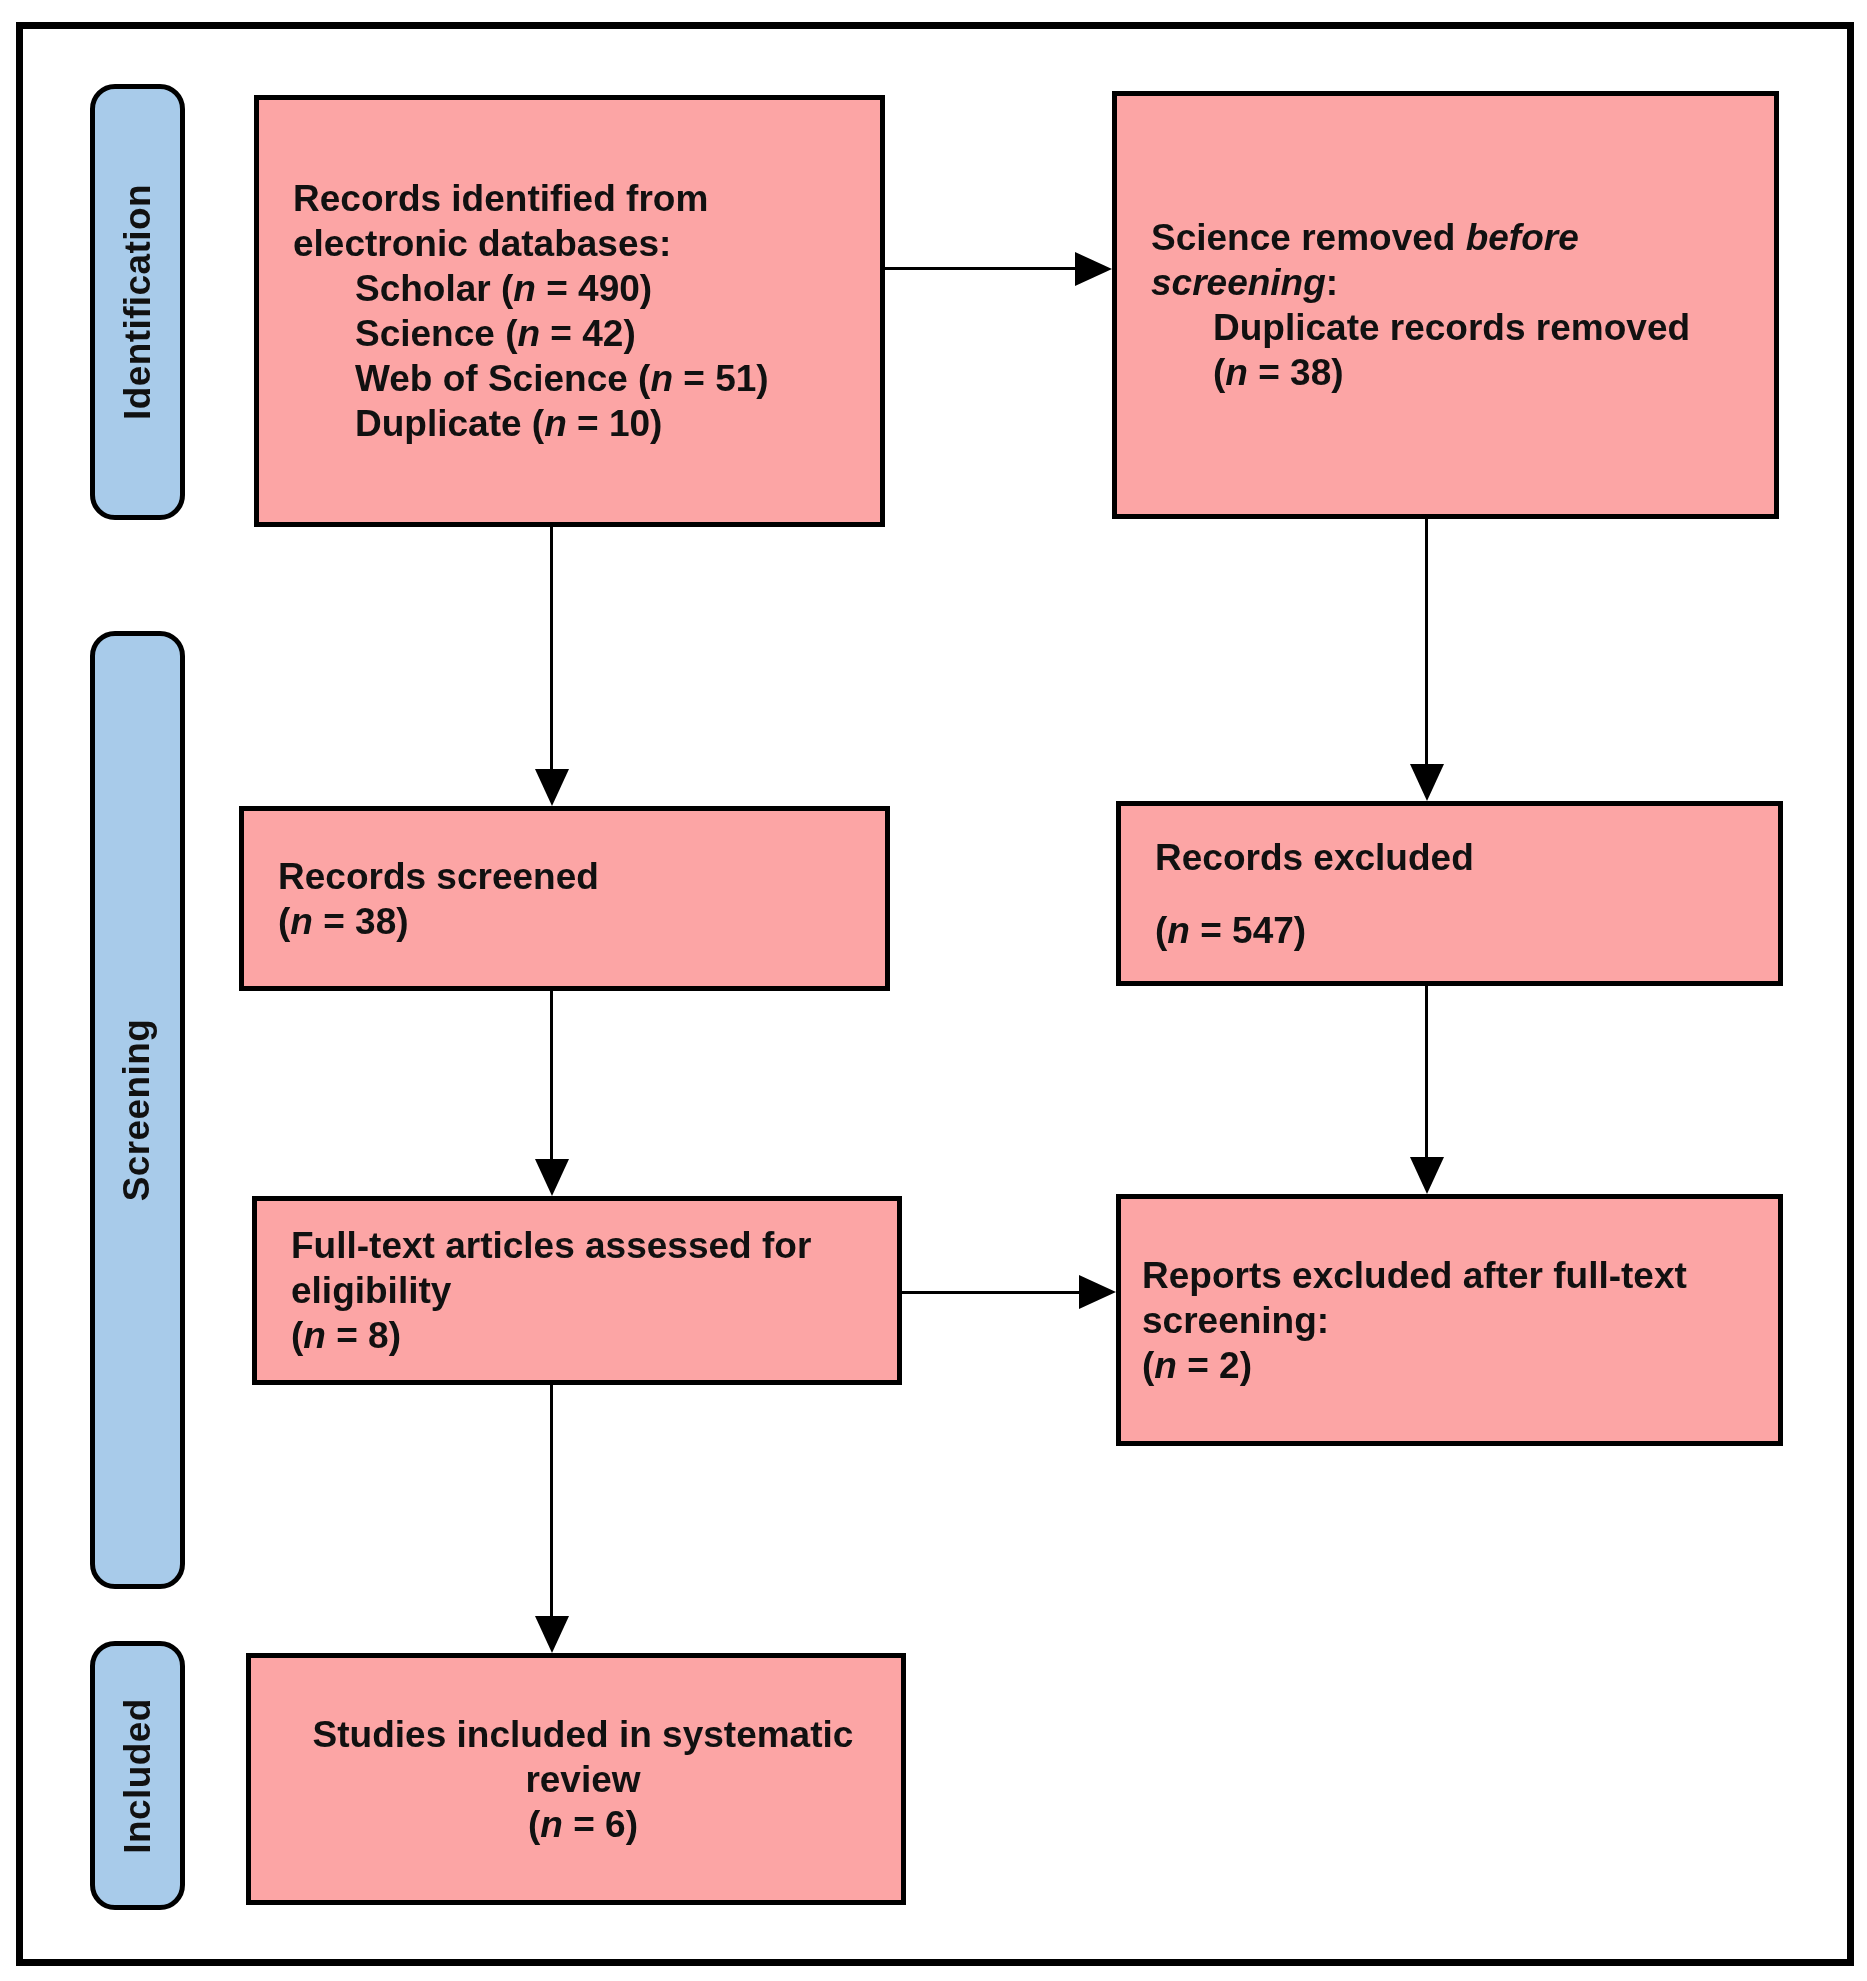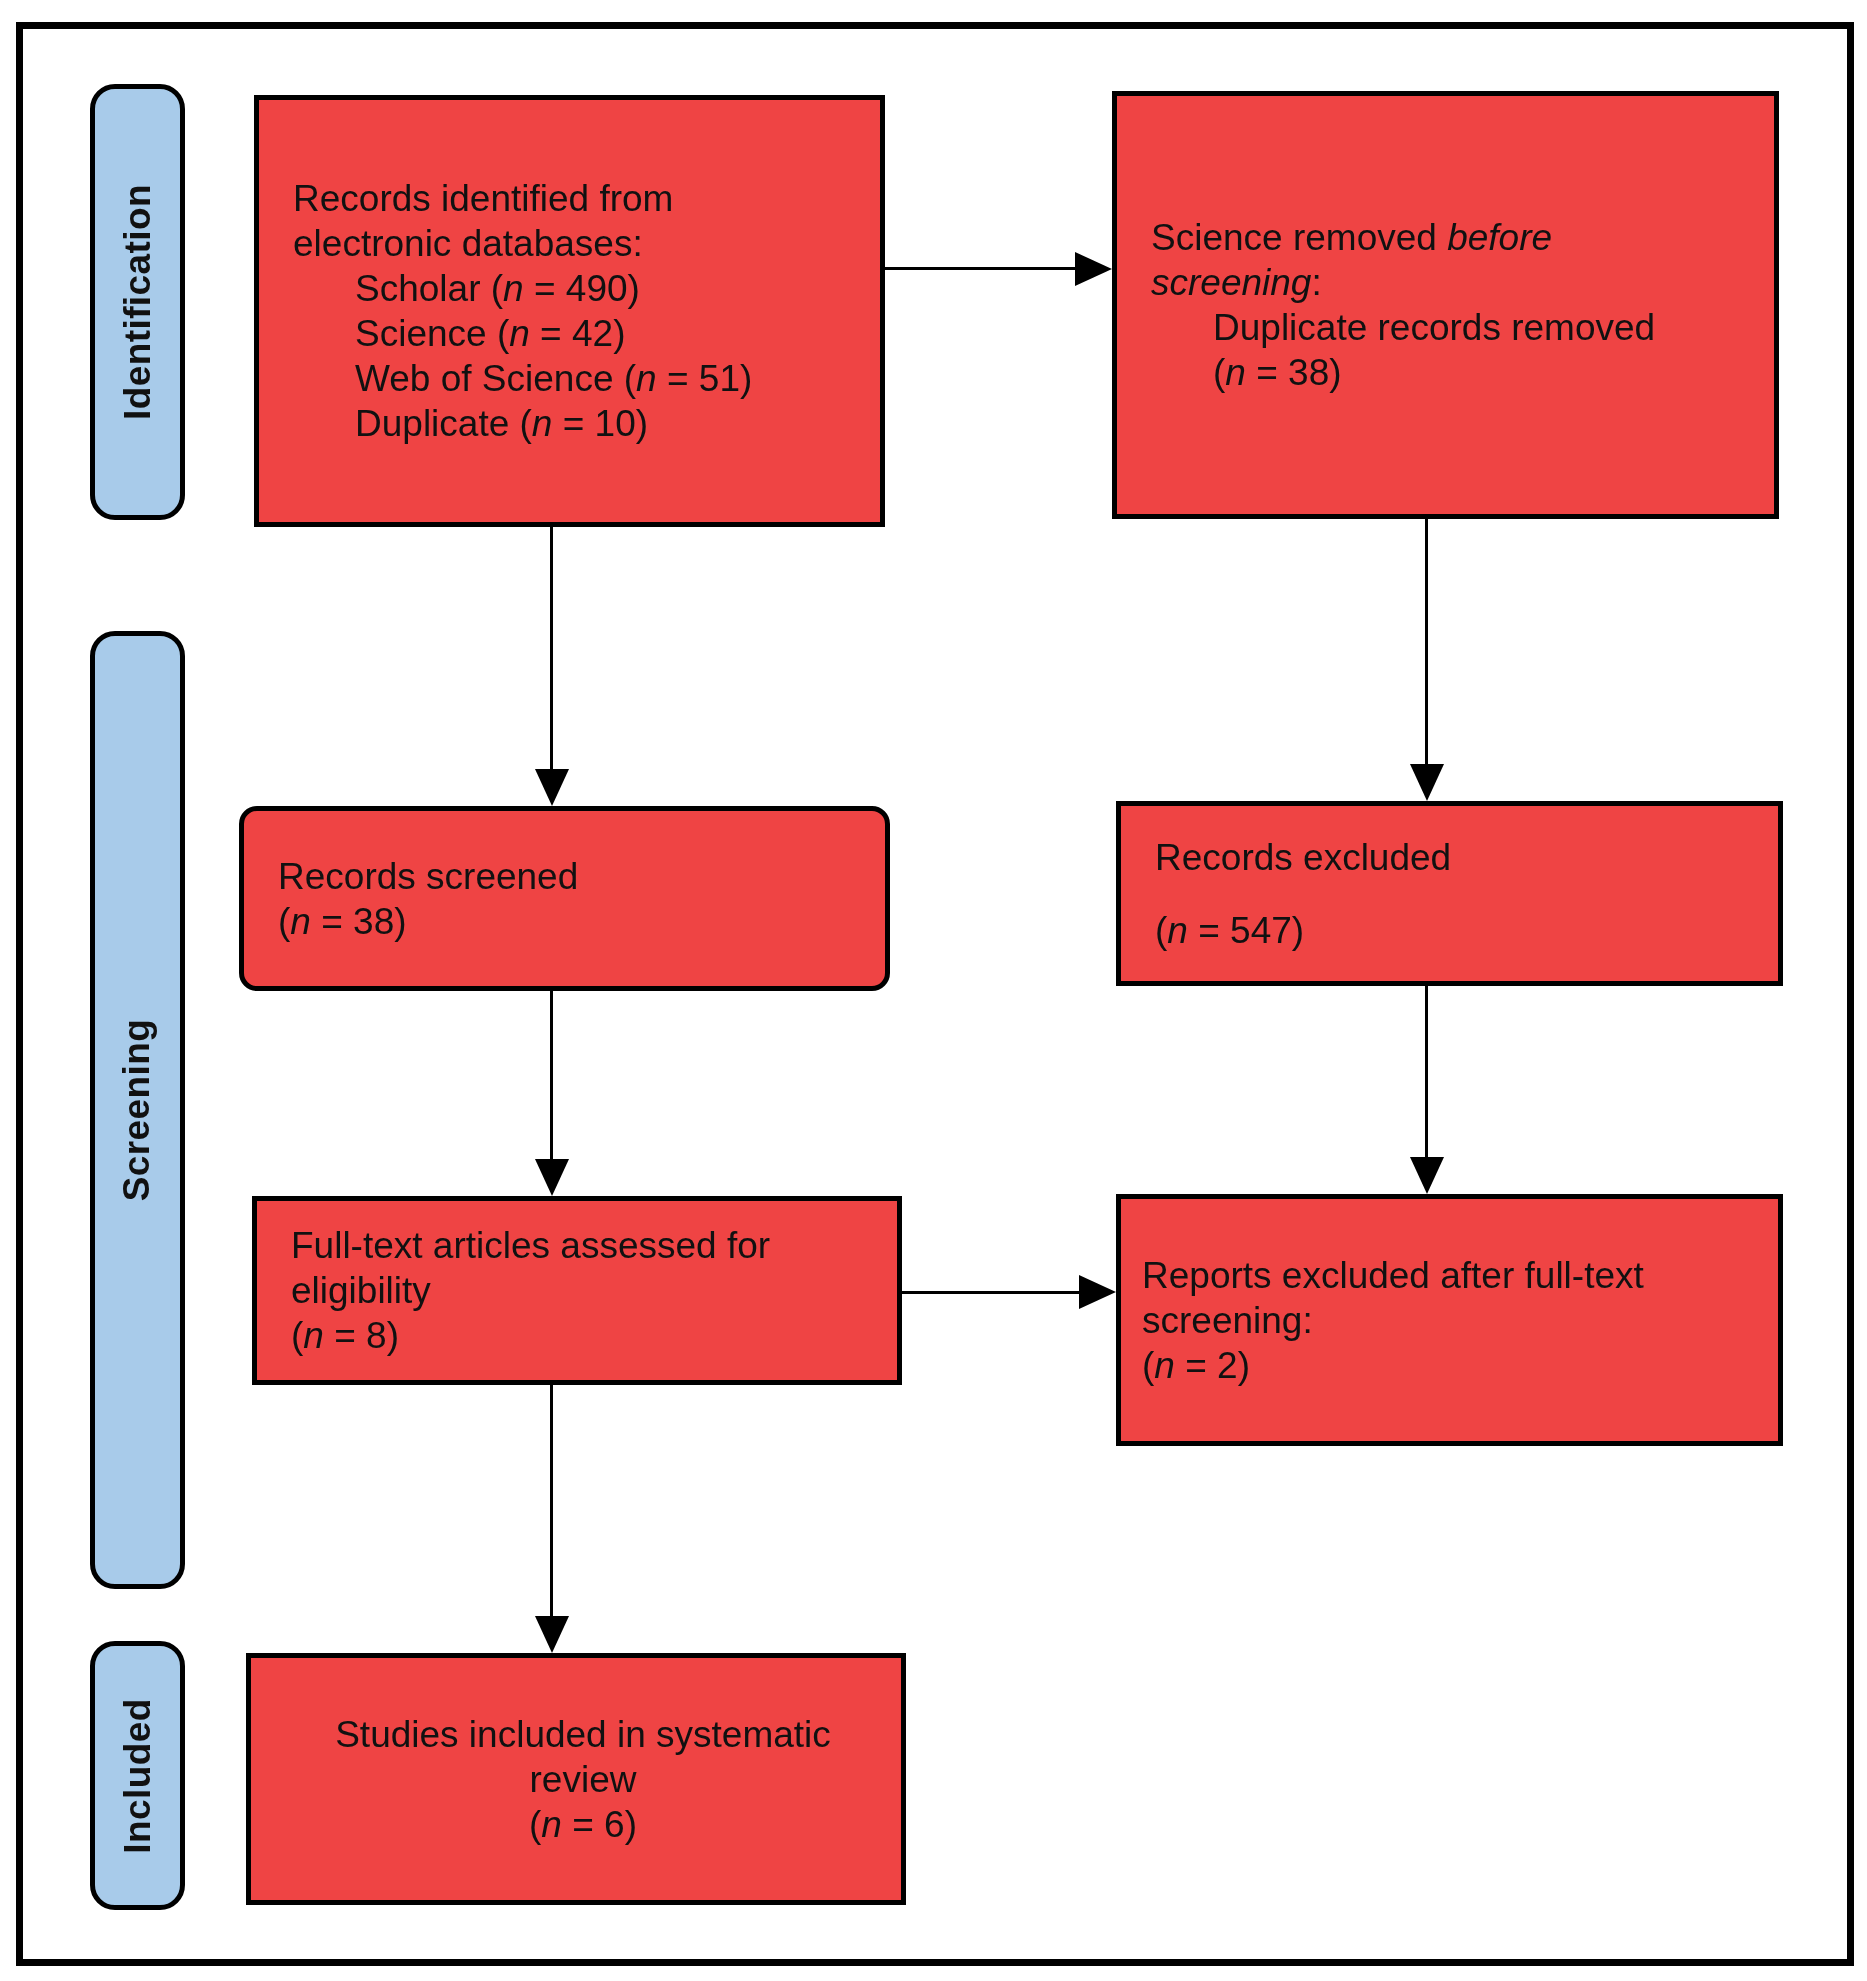--- a/index.html
+++ b/index.html
@@ -43,37 +43,38 @@
     letter-spacing: 0.4px;
     color: #111111;
   }
   #stage-identification { left: 90px; top: 84px;  width: 95px; height: 436px; }
   #stage-screening      { left: 90px; top: 631px;  width: 95px; height: 958px; }
   #stage-included       { left: 90px; top: 1641px; width: 95px; height: 269px; }
 
   
   .node {
     position: absolute;
-    background: #ef4444;
+    background: #fca5a5;
     border: 5.9px solid #000000;
     box-sizing: border-box;
     display: flex;
     flex-direction: column;
     justify-content: center;
     padding: 8.4px 20px 8.4px 34px;
     font-size: 37px;
     line-height: 45px;
+    font-weight: bold;
   }
   .tline { white-space: nowrap; }
   .tline.indent { padding-left: 62px; }
   .it { font-style: italic; }
 
   #box-records-identified { left: 254px;  top: 95px;  width: 631px; height: 432px; }
   #box-records-removed    { left: 1112px; top: 91px;  width: 667px; height: 428px; }
-  #box-records-screened   { left: 239px;  top: 806px;  width: 651px; height: 185px; border-radius: 18px; }
+  #box-records-screened   { left: 239px;  top: 806px;  width: 651px; height: 185px; }
   #box-records-excluded   { left: 1116px; top: 801px;  width: 667px; height: 185px; gap: 28px; }
   #box-full-text-assessed { left: 252px;  top: 1196px; width: 650px; height: 189px; }
   #box-reports-excluded   { left: 1116px; top: 1194px; width: 667px; height: 252px; padding-left: 21px; }
   #box-studies-included   { left: 246px;  top: 1653px; width: 660px; height: 252px; text-align: center; }
 
   
   .cline { position: absolute; background: #000000; }
   .head  { position: absolute; width: 0; height: 0; }
   .head.down {
     border-left: 17px solid transparent;

